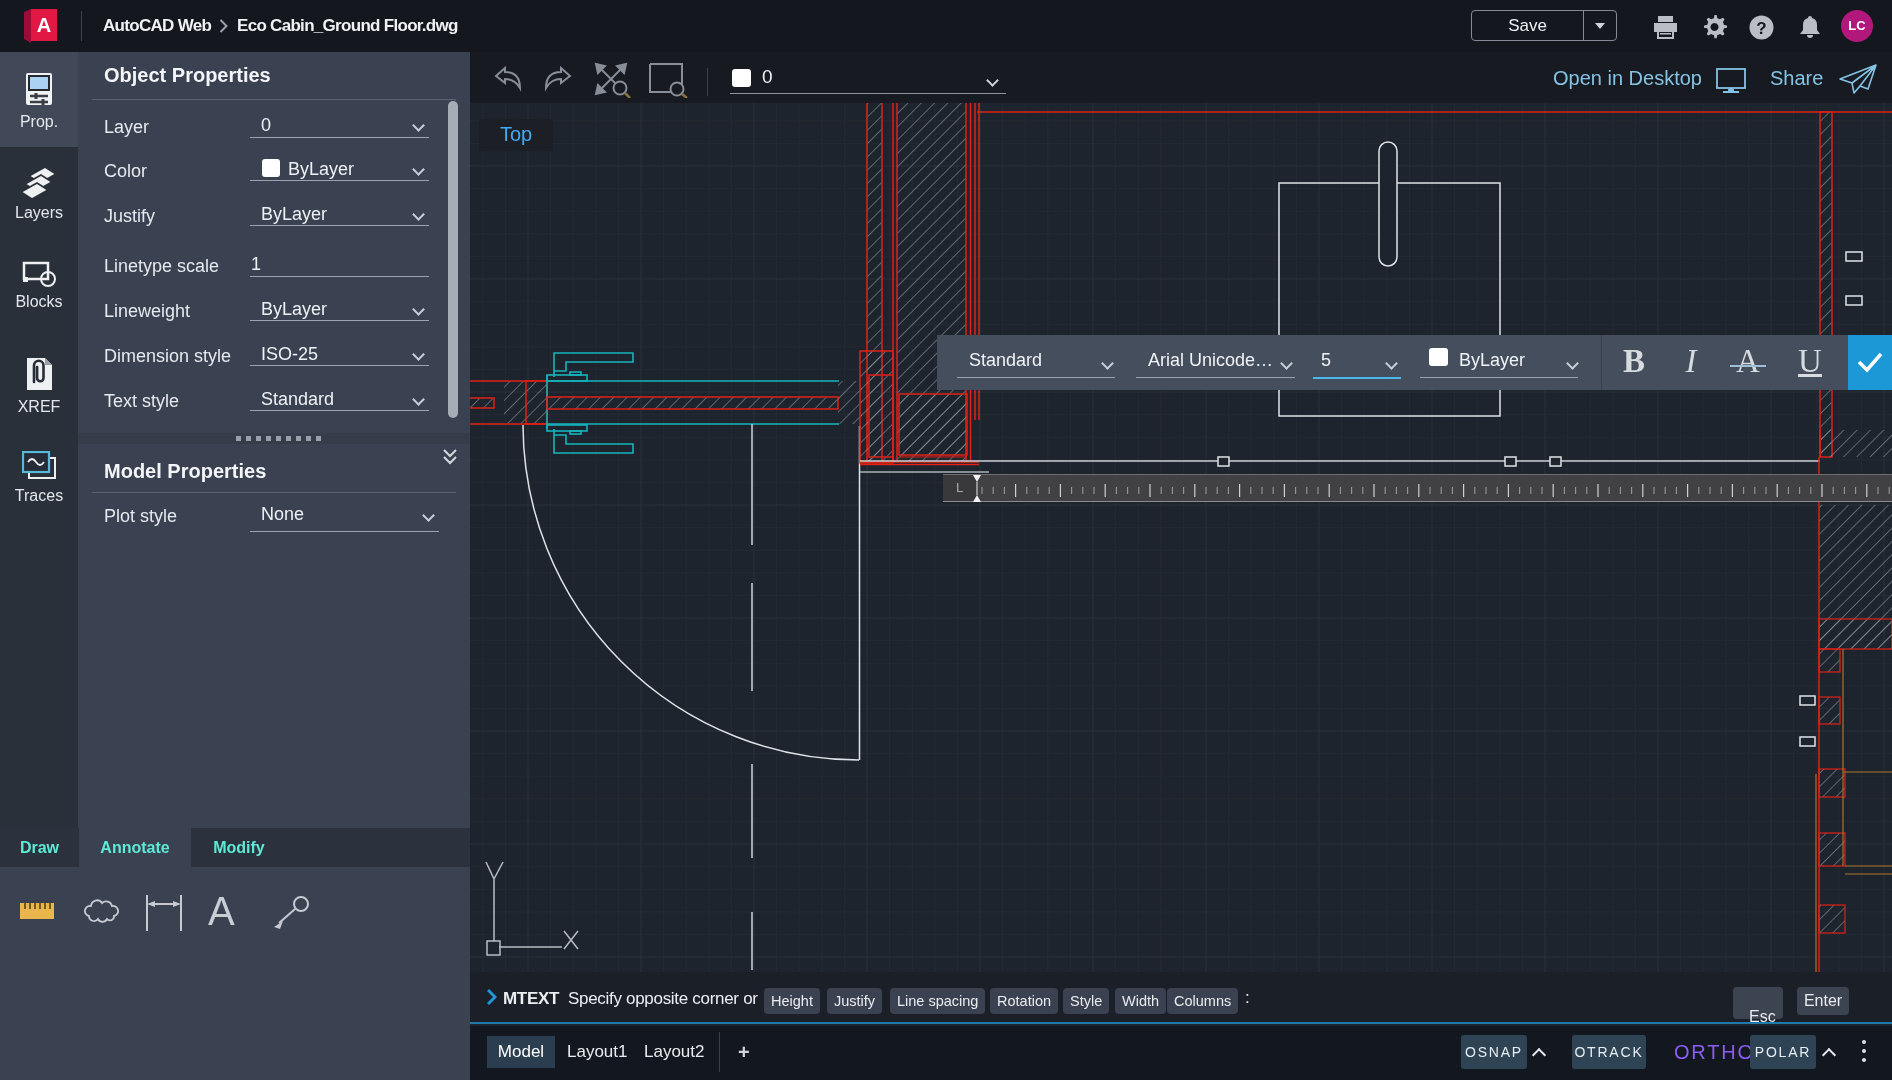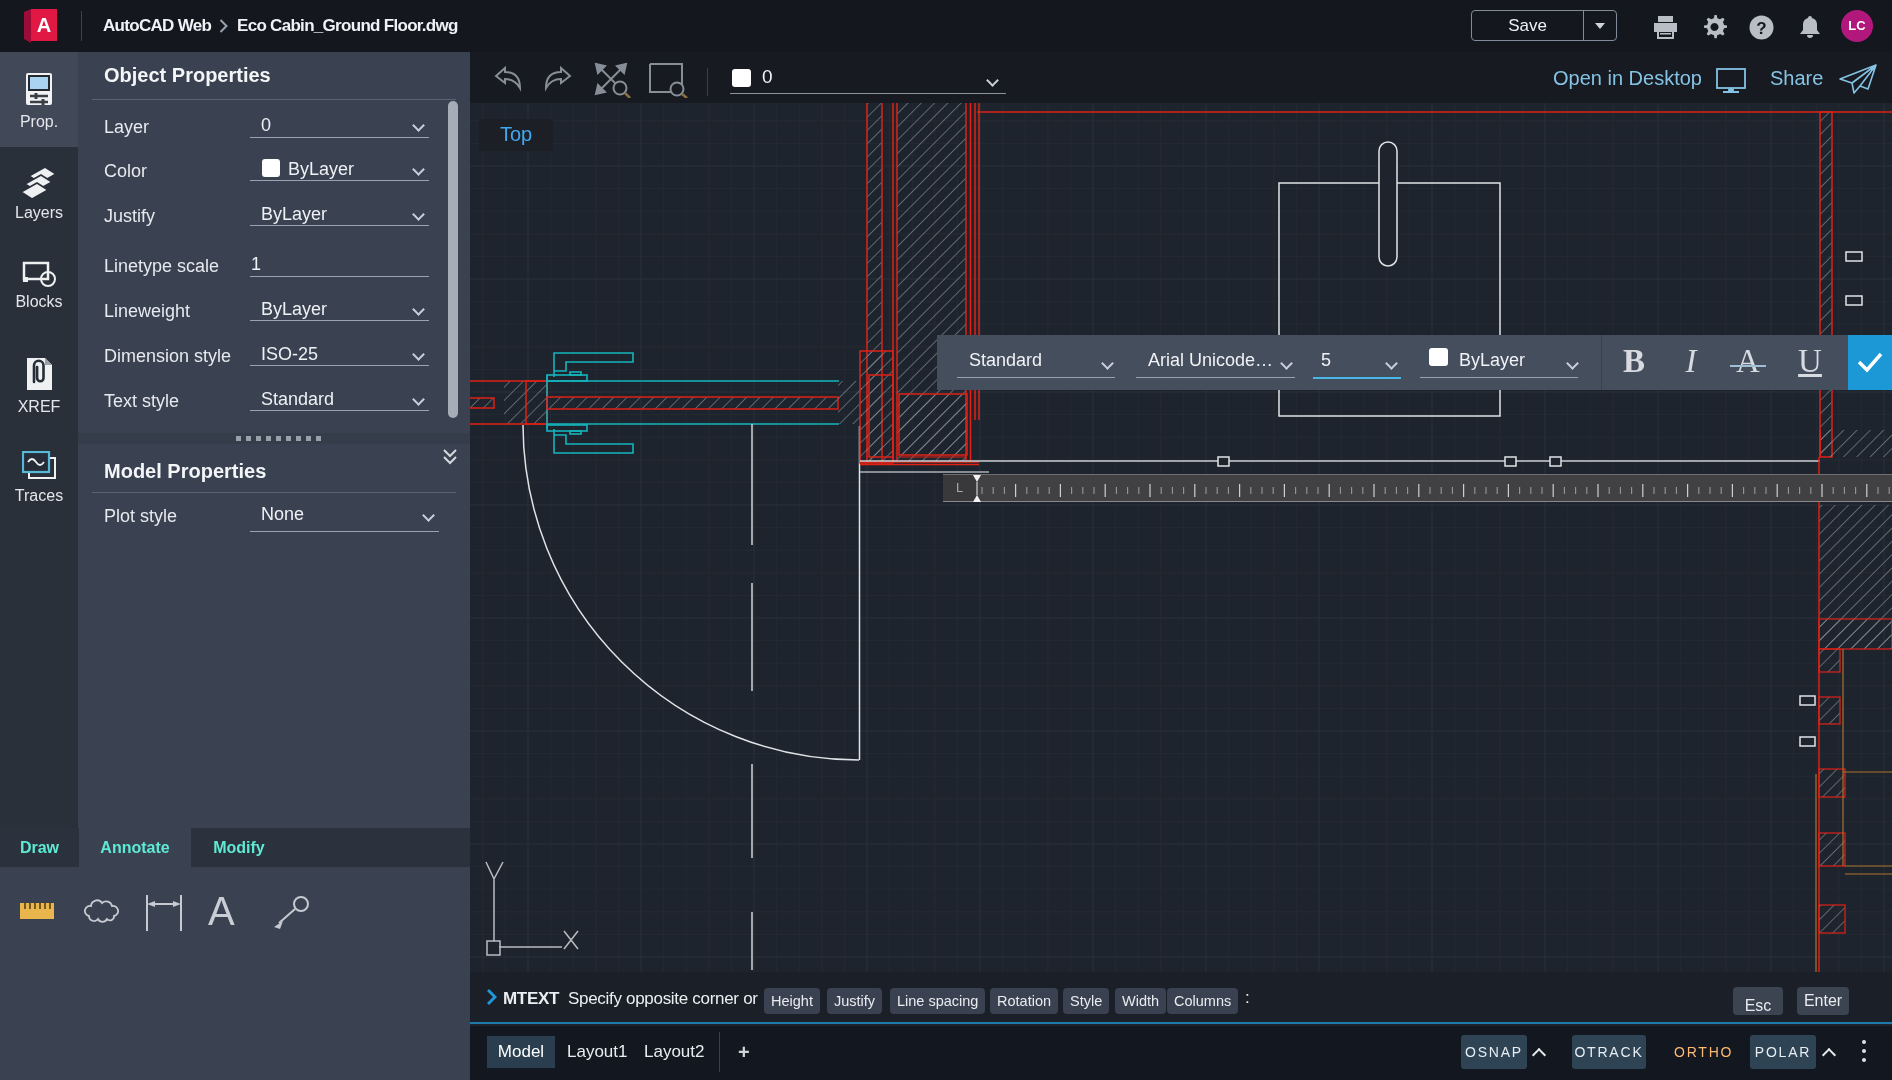--- a/index.html
+++ b/index.html
@@ -68,31 +68,31 @@
 #mruler { left:943px; top:474px; width:949px; height:28px; background:#414144; border-top:1px solid #6f6f71; border-bottom:1px solid #8a8a8c; }
 #mtab { left:943px; top:475px; width:33px; height:26px; background:#39393c; color:#a8a8aa; font-size:13px; text-align:center; line-height:26px; }
 #mtextbox { left:976px; top:503px; width:916px; height:106px; background:rgba(59,59,59,0.88); color:#fff; }
 #mtextbox .ln { position:absolute; left:1px; font-size:33px; line-height:33px; }
 
 
 #cmdbar { left:470px; top:972px; width:1422px; height:52px; background:#1b1f28; border-bottom:2px solid #1f79ab; color:#eceff2; }
 #cmdbar .pr { position:absolute; left:17px; top:17px; width:10px; height:16px; }
 #cmdtext { position:absolute; left:33px; top:17px; font-size:17px; letter-spacing:-0.3px; white-space:nowrap; }
 .cmdbtn { position:absolute; top:16px; height:26px; line-height:26px; background:#3a4150; border-radius:4px; color:#e9ecef; font-size:14.5px; padding:0 7px; }
-#escbtn { left:1263px; width:50px; text-align:center; padding:5px; background:#3c4452; font-size:16px; height:28px; line-height:28px; top:15px; }
+#escbtn { left:1263px; width:50px; text-align:center; padding:16px; background:#3c4452; font-size:16px; height:28px; line-height:28px; top:15px; }
 #enterbtn { left:1327px; width:52px; text-align:center; padding:0; background:#3c4452; font-size:16px; height:28px; line-height:28px; top:15px; }
 
 
 #statusbar { left:470px; top:1026px; width:1422px; height:54px; background:#13171f; color:#e9ecef; }
 #modeltab { position:absolute; left:17px; top:10px; width:68px; height:32px; background:#2b3e50; color:#fff; font-size:17px; text-align:center; line-height:32px; }
 .laytab { position:absolute; top:10px; height:32px; font-size:17px; line-height:32px; color:#e9ecef; }
 #laysep { position:absolute; left:249px; top:6px; width:1px; height:40px; background:#39404b; }
 #plus { position:absolute; left:268px; top:10px; font-size:20px; font-weight:bold; color:#d0d4da; line-height:32px; }
 .snapchip { position:absolute; top:9px; height:34px; background:#2e4354; border-radius:3px; color:#e9eef2; font-size:14px; letter-spacing:1.8px; line-height:34px; text-align:center; }
-.snaptxt { position:absolute; top:9px; font-size:14px; letter-spacing:1.8px; line-height:34px; color:#fdba74; }
+.snaptxt { position:absolute; top:9px; font-size:20px; letter-spacing:1.8px; line-height:34px; color:#8b5cf6; }
 .caret { position:absolute; width:14px; height:14px; }
 .caret:before { content:""; position:absolute; left:2px; top:5px; width:8px; height:8px; border-left:2px solid #e5e9ee; border-top:2px solid #e5e9ee; transform:rotate(45deg); }
 #vdots { position:absolute; left:1392px; top:14px; width:4px; height:26px; }
 #vdots i { position:absolute; left:0; width:4px; height:4px; border-radius:50%; background:#dfe3e9; }
 </style>
 </head>
 <body>
 <div id="app">
 
   <svg class="abs" id="draw" style="left:470px; top:103px;" width="1422" height="869" viewBox="470 103 1422 869">

